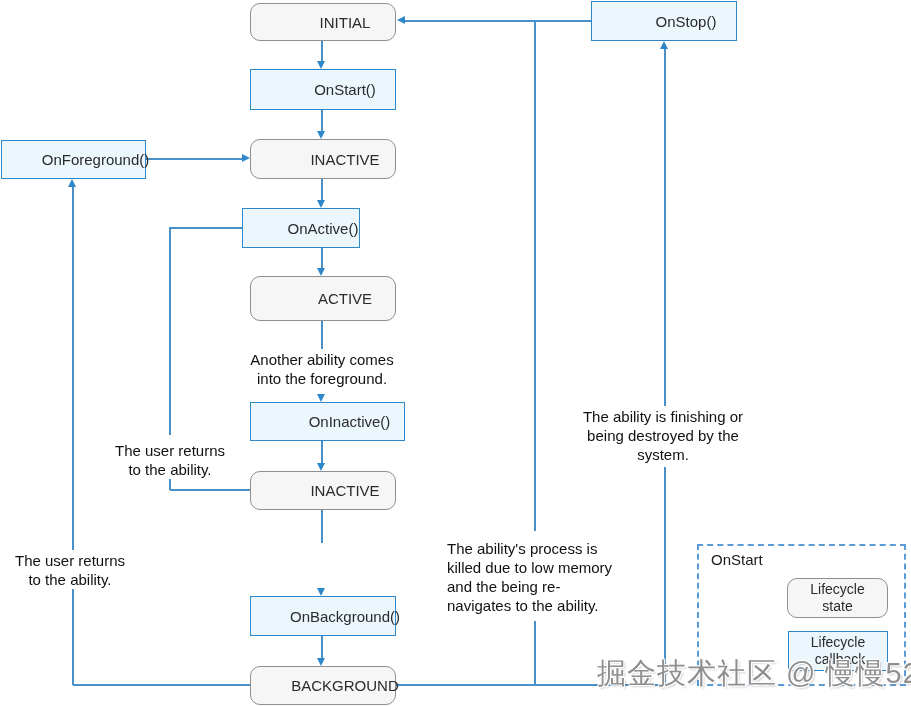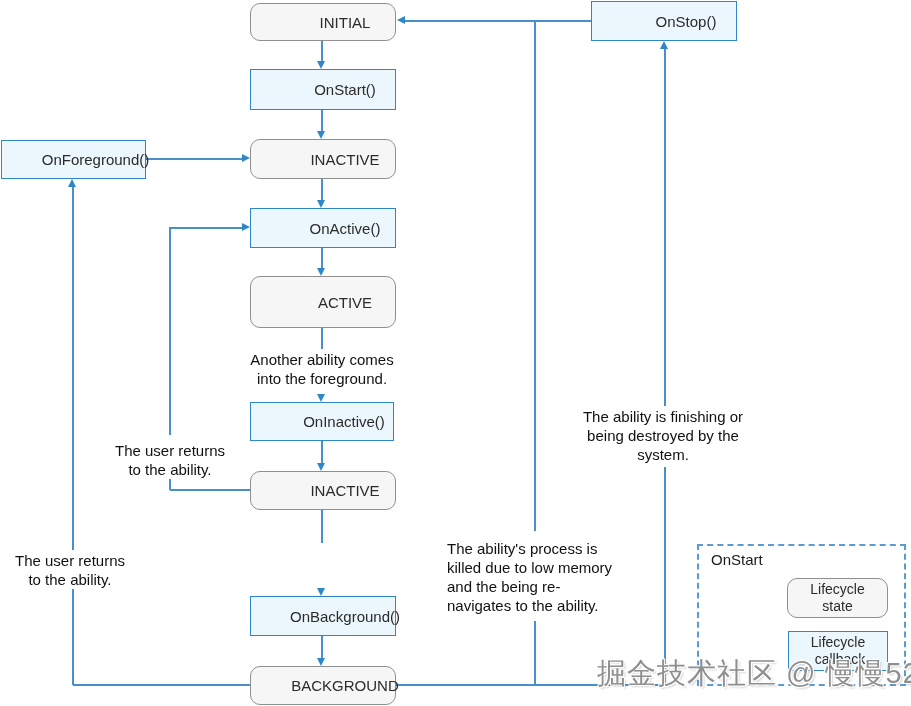--- a/index.html
+++ b/index.html
@@ -111,23 +111,23 @@
 killed due to low memory
 and the being re-
 navigates to the ability.</div>
   <div class="ann z-ann" style="left:570px;top:407px;width:186px">The ability is finishing or
 being destroyed by the
 system.</div>
 
   <div class="node state z-node" style="left:250px;top:3px;width:146px;height:38px">INITIAL</div>
   <div class="node callback z-node" style="left:250px;top:69px;width:146px;height:41px">OnStart()</div>
   <div class="node state z-node" style="left:250px;top:139px;width:146px;height:40px">INACTIVE</div>
-  <div class="node callback z-node" style="left:250px;top:208px;width:146px;height:40px">OnActive()</div>
-  <div class="node state z-node" style="left:250px;top:276px;width:146px;height:52px">ACTIVE</div>
-  <div class="node callback z-node" style="left:250px;top:402px;width:144px;height:39px">OnInactive()</div>
+  <div class="node callback z-node" style="left:242px;top:208px;width:118px;height:40px">OnActive()</div>
+  <div class="node state z-node" style="left:250px;top:276px;width:146px;height:45px">ACTIVE</div>
+  <div class="node callback z-node" style="left:250px;top:402px;width:155px;height:39px">OnInactive()</div>
   <div class="node state z-node" style="left:250px;top:471px;width:146px;height:39px">INACTIVE</div>
   <div class="node callback z-node" style="left:250px;top:596px;width:146px;height:40px">OnBackground()</div>
   <div class="node state z-node" style="left:250px;top:666px;width:146px;height:39px">BACKGROUND</div>
   <div class="node callback z-node" style="left:1px;top:140px;width:145px;height:39px">OnForeground()</div>
   <div class="node callback z-node" style="left:591px;top:1px;width:146px;height:40px">OnStop()</div>
 
   <div class="legend-box z-node"></div>
   <div class="legend-title z-node">OnStart</div>
   <div class="node state legend-node z-node" style="left:787px;top:578px;width:101px;height:40px">Lifecycle
 state</div>

